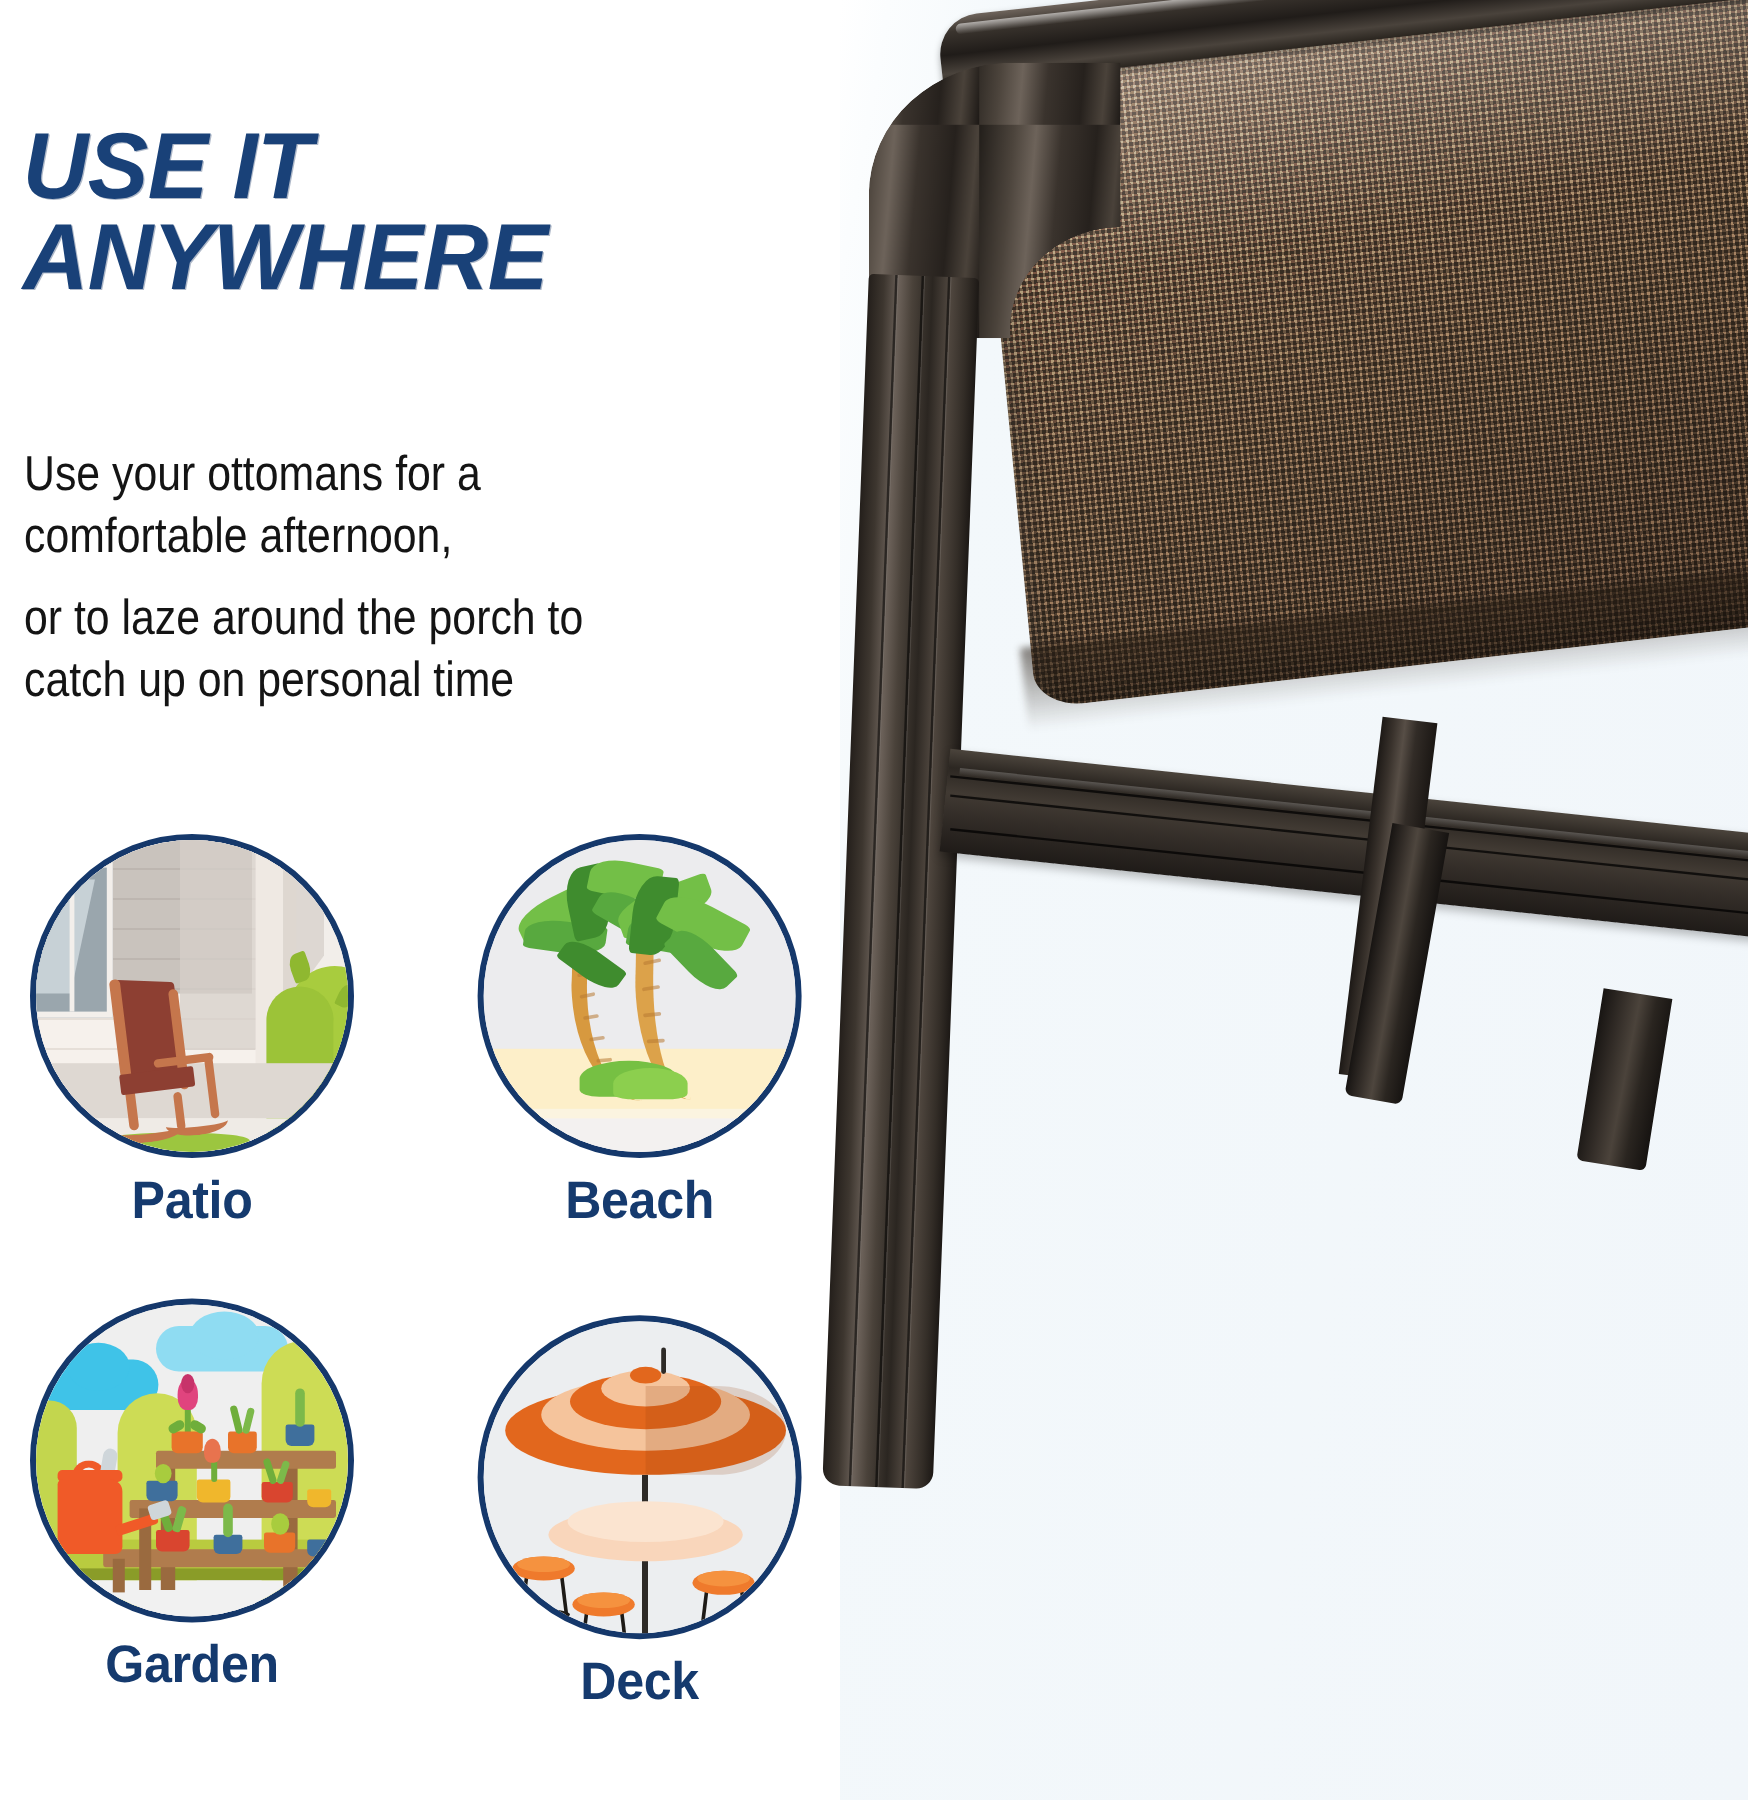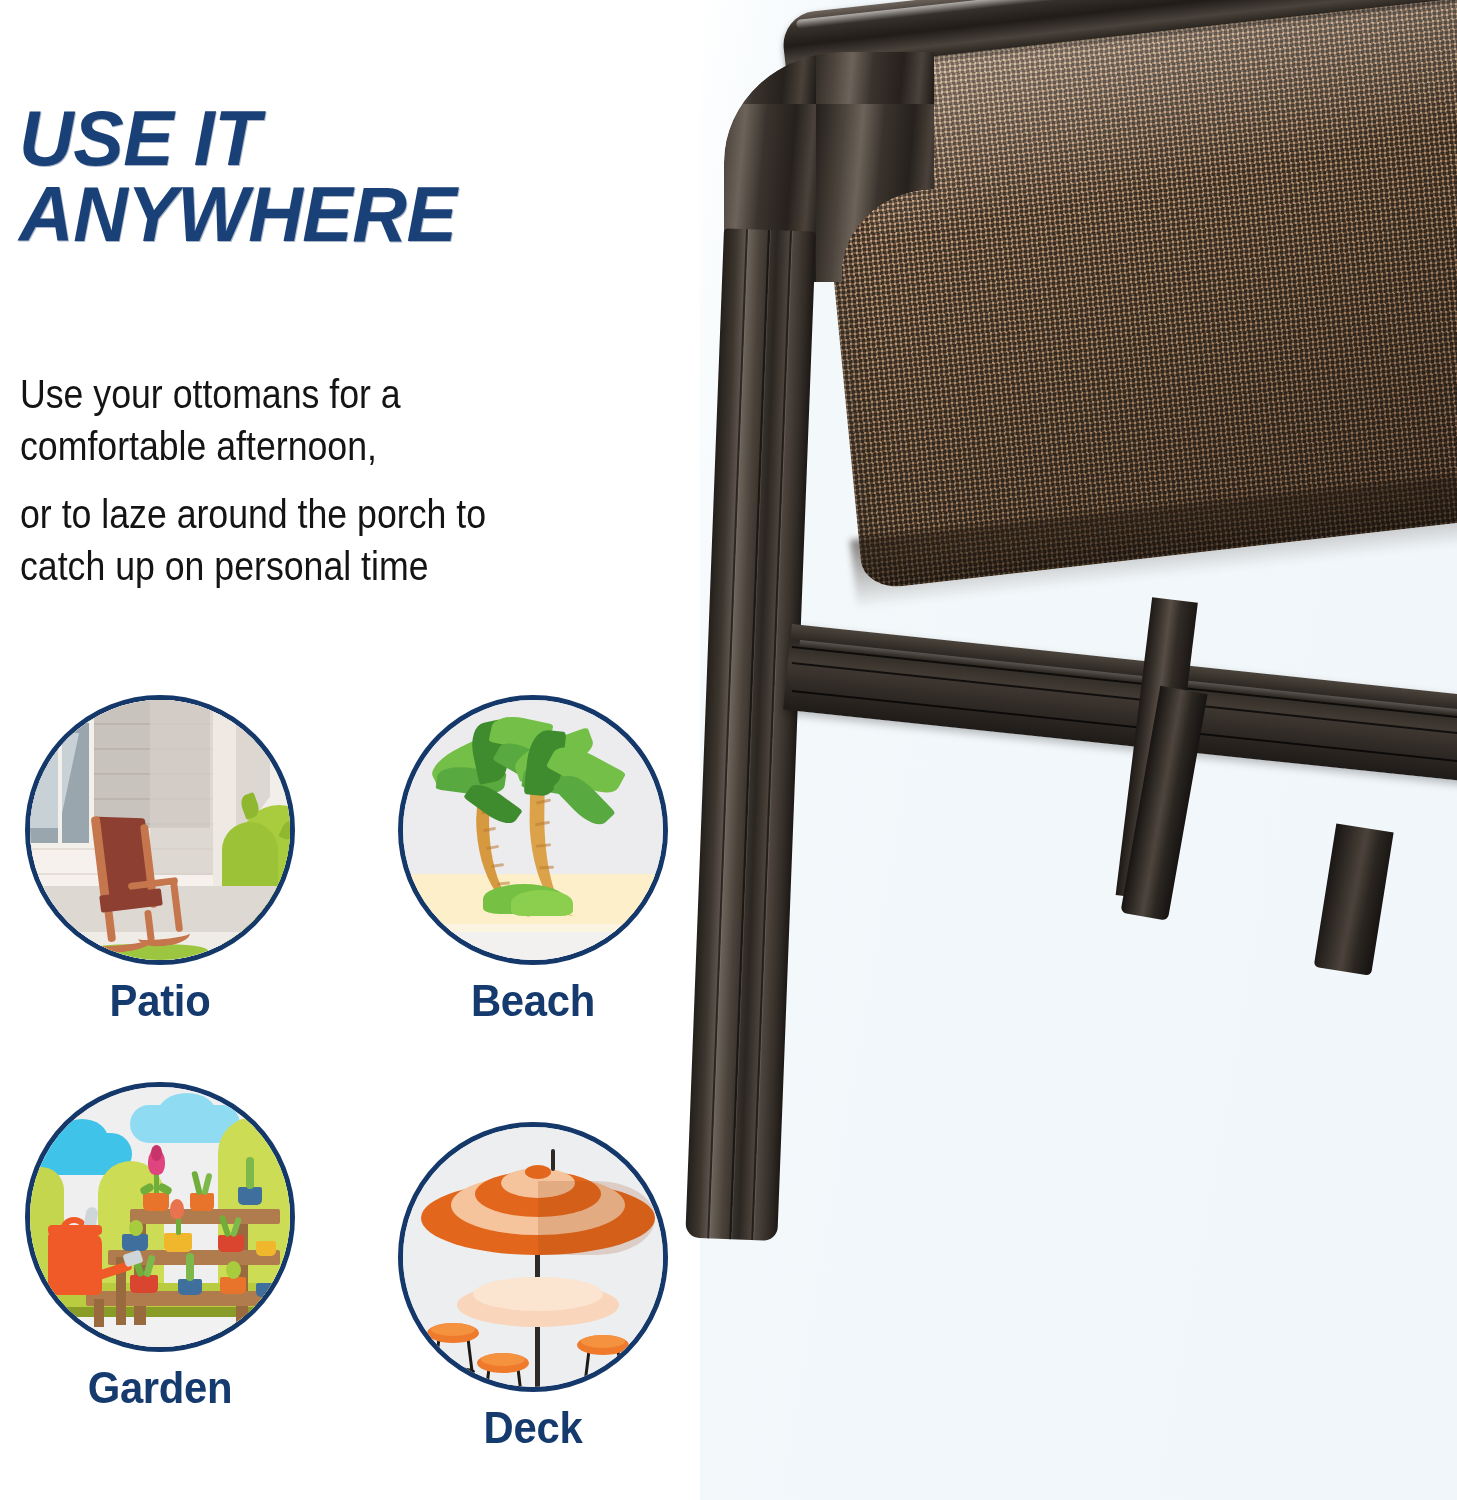--- a/index.html
+++ b/index.html
@@ -47,21 +47,21 @@
   .subcopy p { margin:0; white-space:nowrap; }
   .subcopy p.gap { margin-top:15px; }
 
   
   .icon-grid { position:absolute; left:0; top:695px; width:700px; height:790px; }
 
   .icon-cell { position:absolute; width:300px; }
   .cell-0 { left:10px;  top:0px; }
   .cell-1 { left:383px; top:0px; }
   .cell-2 { left:10px;  top:387px; }
-  .cell-3 { left:383px; top:427px; }
+  .cell-3 { left:383px; top:401px; }
 
   .circle {
     position:relative; left:15px;
     width:270px; height:270px; border-radius:50%;
     border:5px solid #15386b;
     background:#eceef0;
     overflow:hidden;
   }
   .circle .scene { position:absolute; inset:0; }
 

